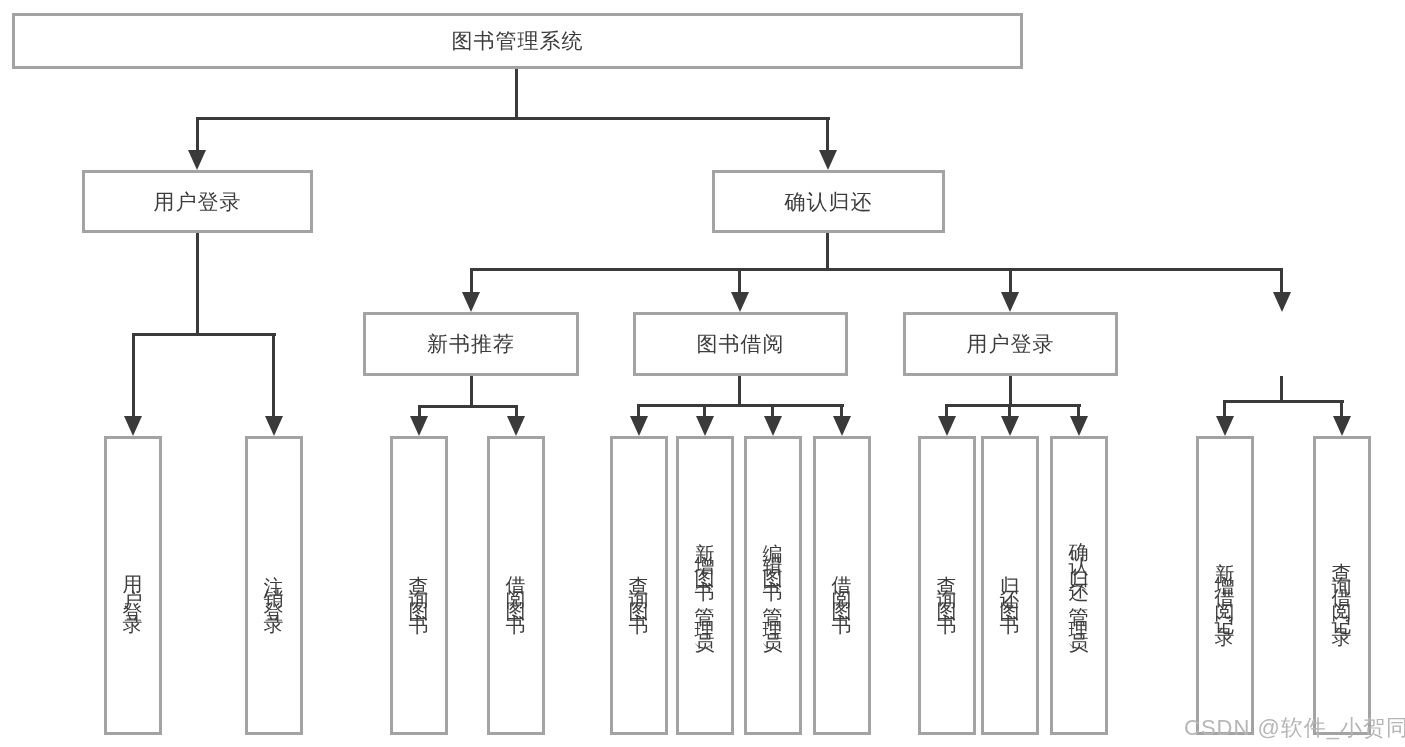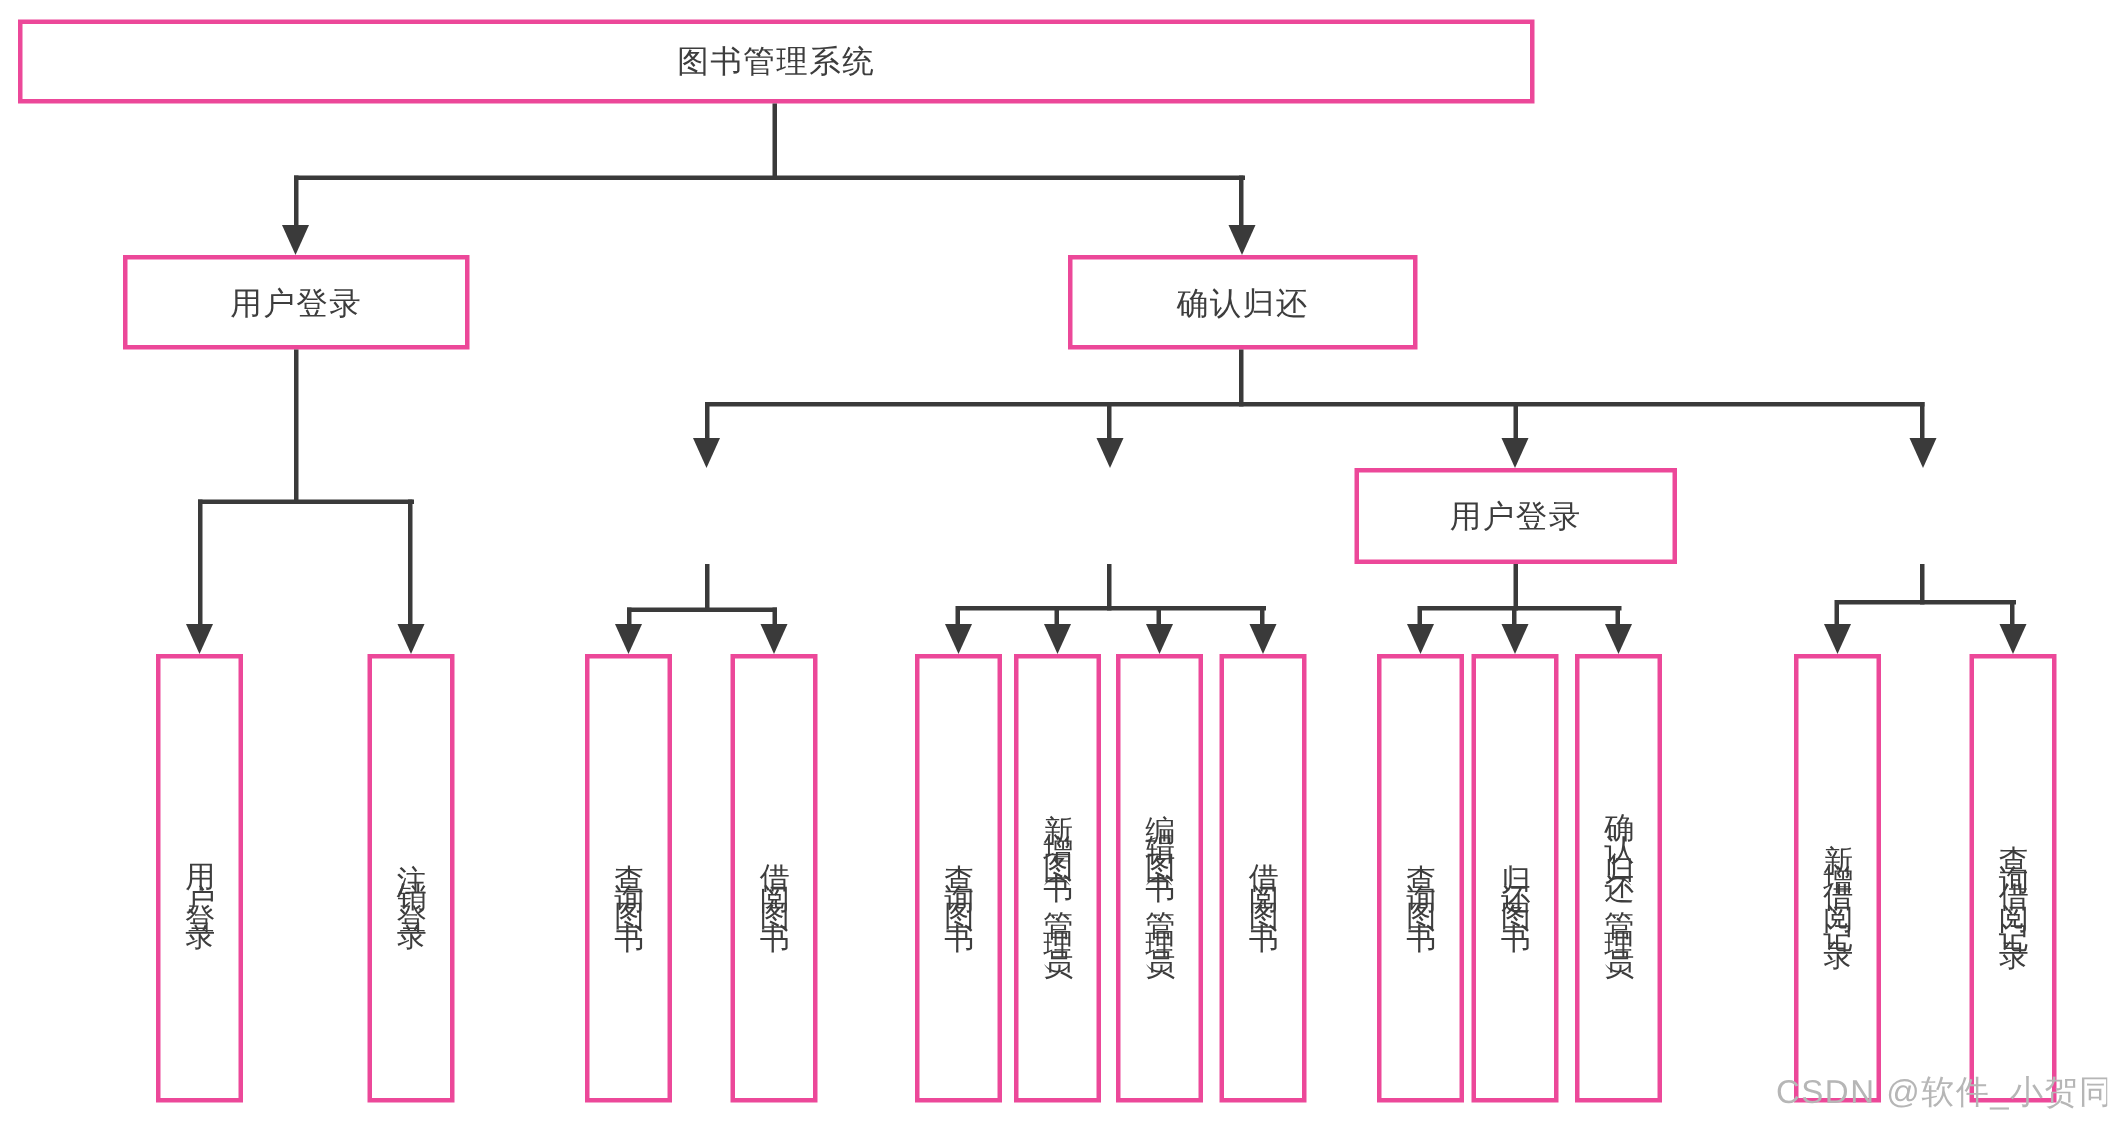--- a/index.html
+++ b/index.html
@@ -7,21 +7,21 @@
     position:relative;
     width:1405px;height:747px;
     background:#ffffff;
     font-family:"Liberation Serif","DejaVu Serif",serif;
     color:#3d3d3d;
     overflow:hidden;
   }
   .node{
     position:absolute;
     box-sizing:border-box;
-    border:3px solid #ec4899;
+    border:3px solid #a3a3a3;
     background:#ffffff;
     display:flex;
     align-items:center;
     justify-content:center;
     text-align:center;
   }
   .node.h{
     font-size:21px;
     letter-spacing:1px;
   }
@@ -84,20 +84,22 @@
   <div class="hline" style="left:470px;top:268px;width:813px"></div>
   <div class="vline" style="left:470px;top:268px;height:26px"></div>
   <div class="arrow" style="left:462px;top:292px"></div>
   <div class="vline" style="left:738px;top:268px;height:26px"></div>
   <div class="arrow" style="left:731px;top:292px"></div>
   <div class="vline" style="left:1009px;top:268px;height:26px"></div>
   <div class="arrow" style="left:1001px;top:292px"></div>
   <div class="vline" style="left:1280px;top:268px;height:26px"></div>
   <div class="arrow" style="left:1273px;top:292px"></div>
 
+  <div class="node h" style="left:363px;top:312px;width:216px;height:64px">新书推荐</div>
+  <div class="node h" style="left:633px;top:312px;width:215px;height:64px">图书借阅</div>
   <div class="node h" style="left:903px;top:312px;width:215px;height:64px">用户登录</div>
 
   <div class="vline" style="left:470px;top:376px;height:32px"></div>
   <div class="hline" style="left:418px;top:405px;width:100px"></div>
   <div class="vline" style="left:418px;top:405px;height:13px"></div>
   <div class="arrow" style="left:410px;top:416px"></div>
   <div class="vline" style="left:515px;top:405px;height:13px"></div>
   <div class="arrow" style="left:507px;top:416px"></div>
 
   <div class="vline" style="left:738px;top:376px;height:31px"></div>

